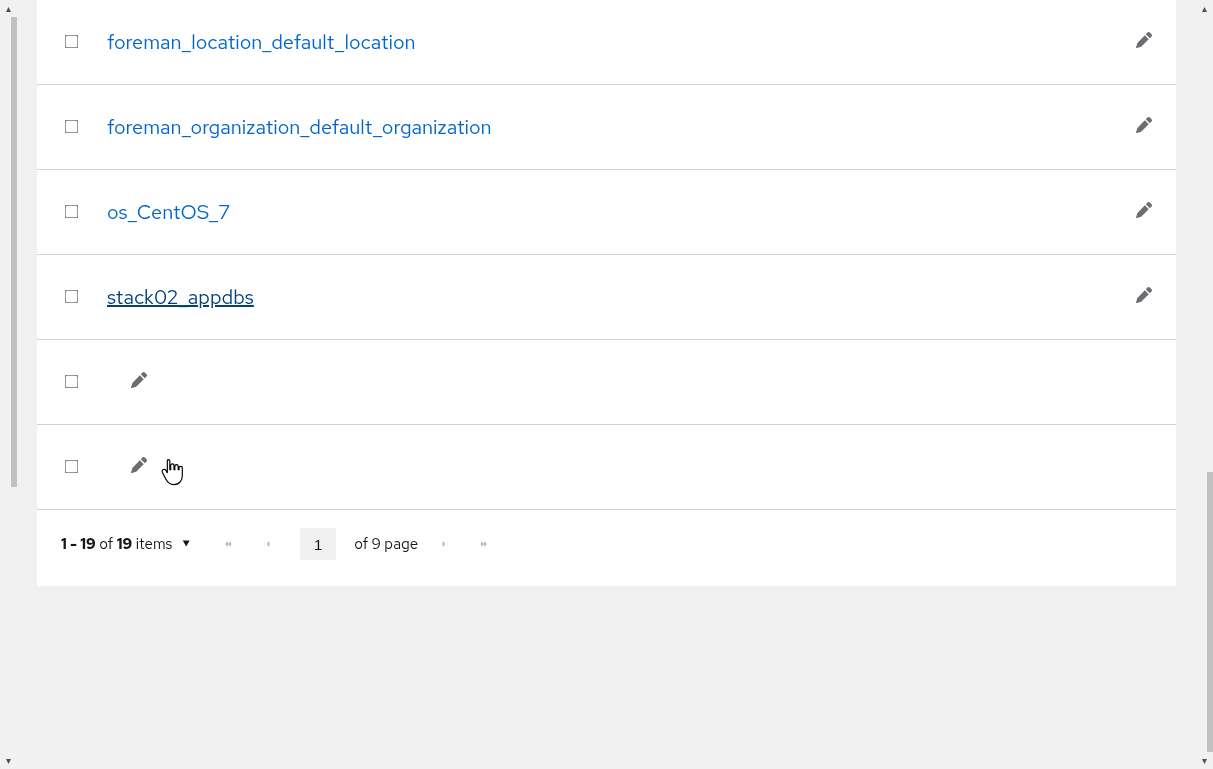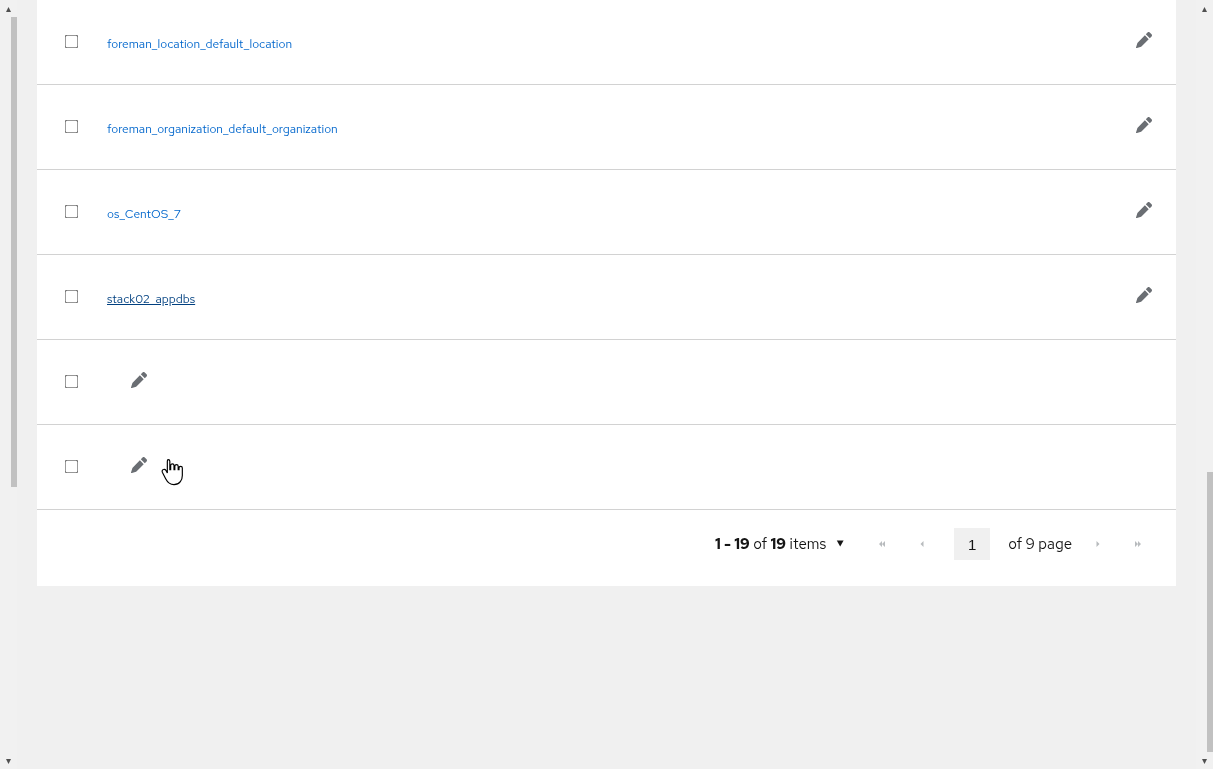--- a/index.html
+++ b/index.html
@@ -75,21 +75,21 @@
     border-bottom: 1px solid #d2d2d2;
     padding: 0 24px;
   }
   .row:first-child { border-top: none; }
   .cell-check { width: 46px; display:flex; align-items:flex-start; }
   .cell-check input { transform: scale(1.05); margin-top:2px; }
   .cell-name  { flex: 1; }
   .cell-name a {
     color: #0066cc;
     text-decoration: none;
-    font-size: 12px;
+    font-size: 20px;
   }
   .cell-name a.hovered { text-decoration: underline; color:#004080; }
   .cell-edit { width: 40px; text-align: right; }
 
   .pencil {
     display:inline-block;
     cursor:pointer;
   }
   .pencil svg { width:16px; height:16px; fill:#6a6e73; }
 
@@ -98,21 +98,20 @@
     position: absolute;
     left: 160px;
     top: 458px;
     pointer-events: none;
   }
   .cursor svg { width: 28px; height: 30px; }
 
   
   .footer {
     display:flex;
-    justify-content:flex-end;
     align-items:center;
     padding: 18px 24px 26px 24px;
     gap: 24px;
     font-size: 15px;
     color:#151515;
   }
   .range-wrap { display:flex; align-items:center; gap:6px; }
   .range-wrap .caret { font-size:10px; color:#151515; margin-left:4px; }
   .nav-group { display:flex; align-items:center; gap:12px; }
   .nav-btn {

